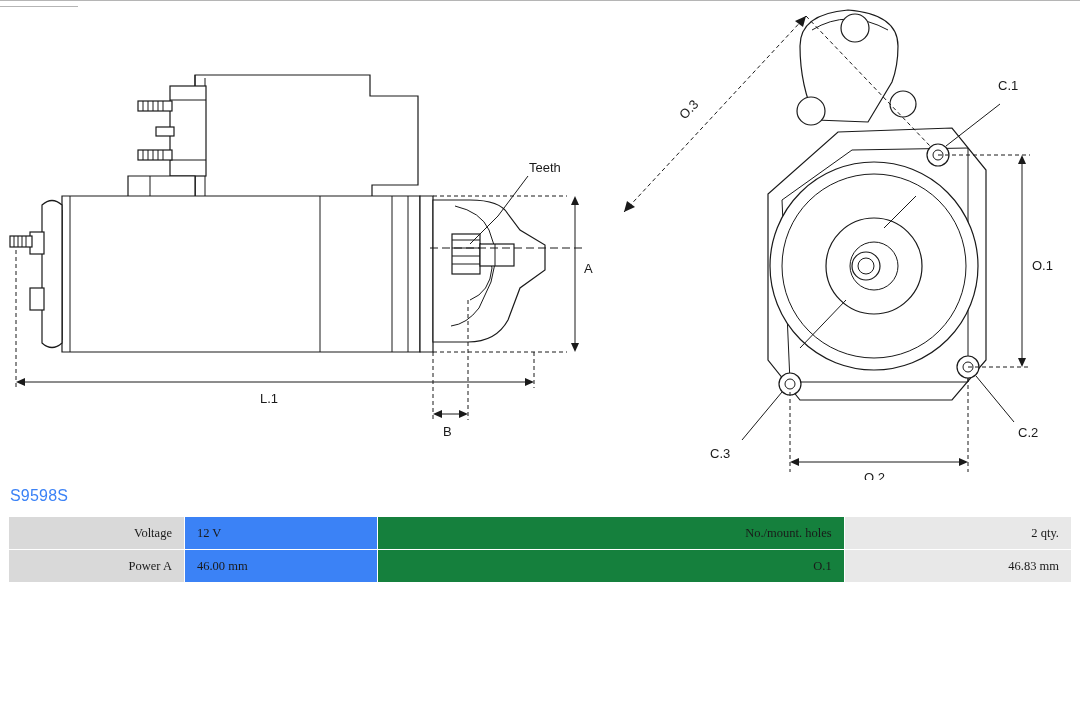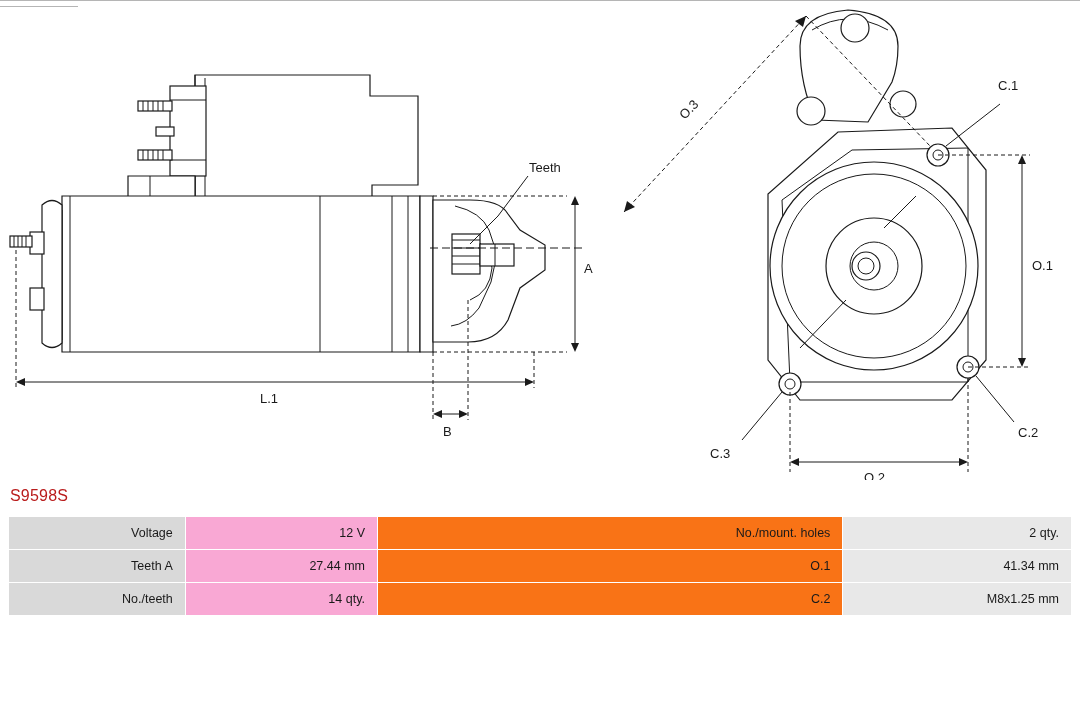--- a/index.html
+++ b/index.html
@@ -41,52 +41,52 @@
     left: 0;
     top: 0;
     width: 1080px;
     height: 480px;
   }
   .part-number {
     position: absolute;
     left: 10px;
     top: 487px;
     font-size: 16px;
-    color: #b91c1c;
+    color: #3b82f6;
     font-family: "Liberation Sans", sans-serif;
     letter-spacing: 0.2px;
   }
   table.specs {
     position: absolute;
     left: 8px;
     top: 516px;
     width: 1064px;
     border-collapse: collapse;
     font-size: 12.5px;
+    font-family: Liberation Serif, serif;
   }
   table.specs td {
     border: 1px solid #ffffff;
     height: 32px;
     padding: 0 12px;
     vertical-align: middle;
   }
   td.label {
     background: #d9d9d9;
     text-align: right;
     width: 165px;
     color: #1a1a1a;
   }
   td.value {
-    background: #f9a8d4;
-    text-align: right;
+    background: #3b82f6;
     width: 185px;
     color: #1a1a1a;
   }
   td.label-wide {
-    background: #f97316;
+    background: #15803d;
     text-align: right;
     width: 490px;
     color: #1a1a1a;
   }
   td.value-wide {
     background: #e8e8e8;
     text-align: right;
     width: 224px;
     color: #1a1a1a;
     margin-left: 32px;
@@ -261,27 +261,21 @@
 
   <table class="specs">
     <tbody>
       <tr>
         <td class="label">Voltage</td>
         <td class="value">12 V</td>
         <td class="label-wide">No./mount. holes</td>
         <td class="value-wide">2 qty.</td>
       </tr>
       <tr>
-        <td class="label">Teeth A</td>
-        <td class="value">27.44 mm</td>
+        <td class="label">Power A</td>
+        <td class="value">46.00 mm</td>
         <td class="label-wide">O.1</td>
-        <td class="value-wide">41.34 mm</td>
-      </tr>
-      <tr>
-        <td class="label">No./teeth</td>
-        <td class="value">14 qty.</td>
-        <td class="label-wide">C.2</td>
-        <td class="value-wide">M8x1.25 mm</td>
+        <td class="value-wide">46.83 mm</td>
       </tr>
     </tbody>
   </table>
 
 </div>
 
 </body></html>

